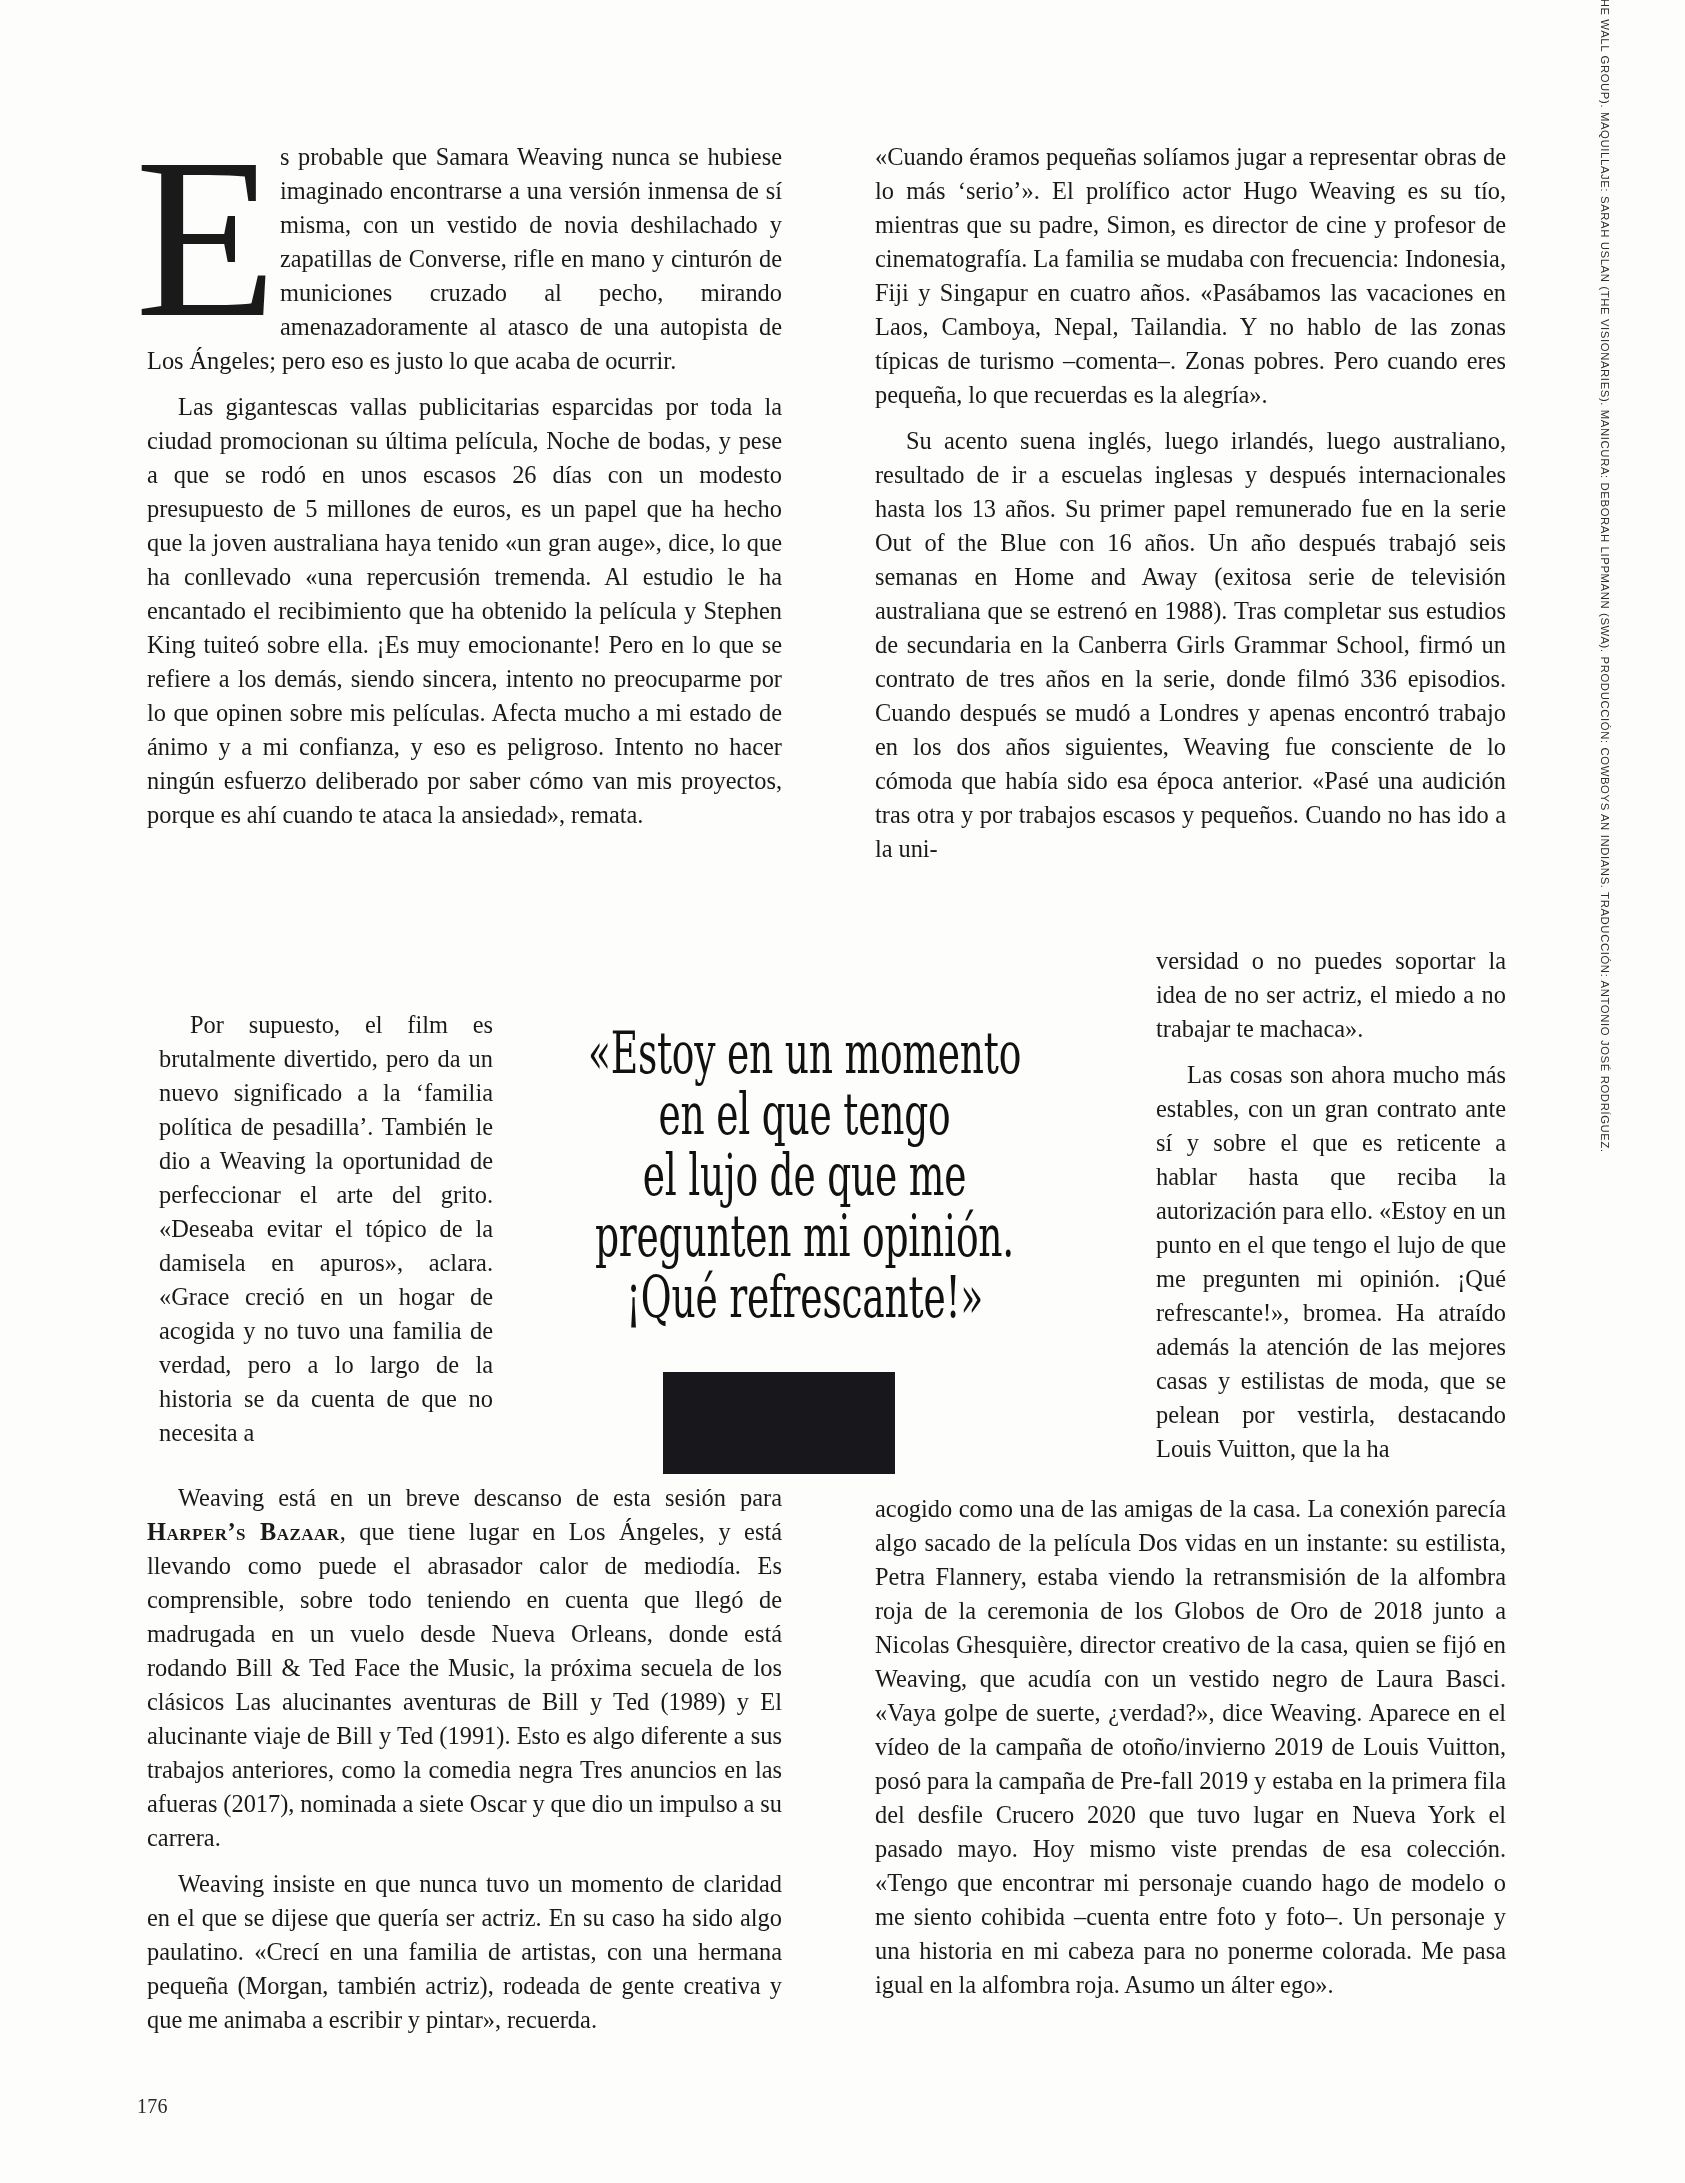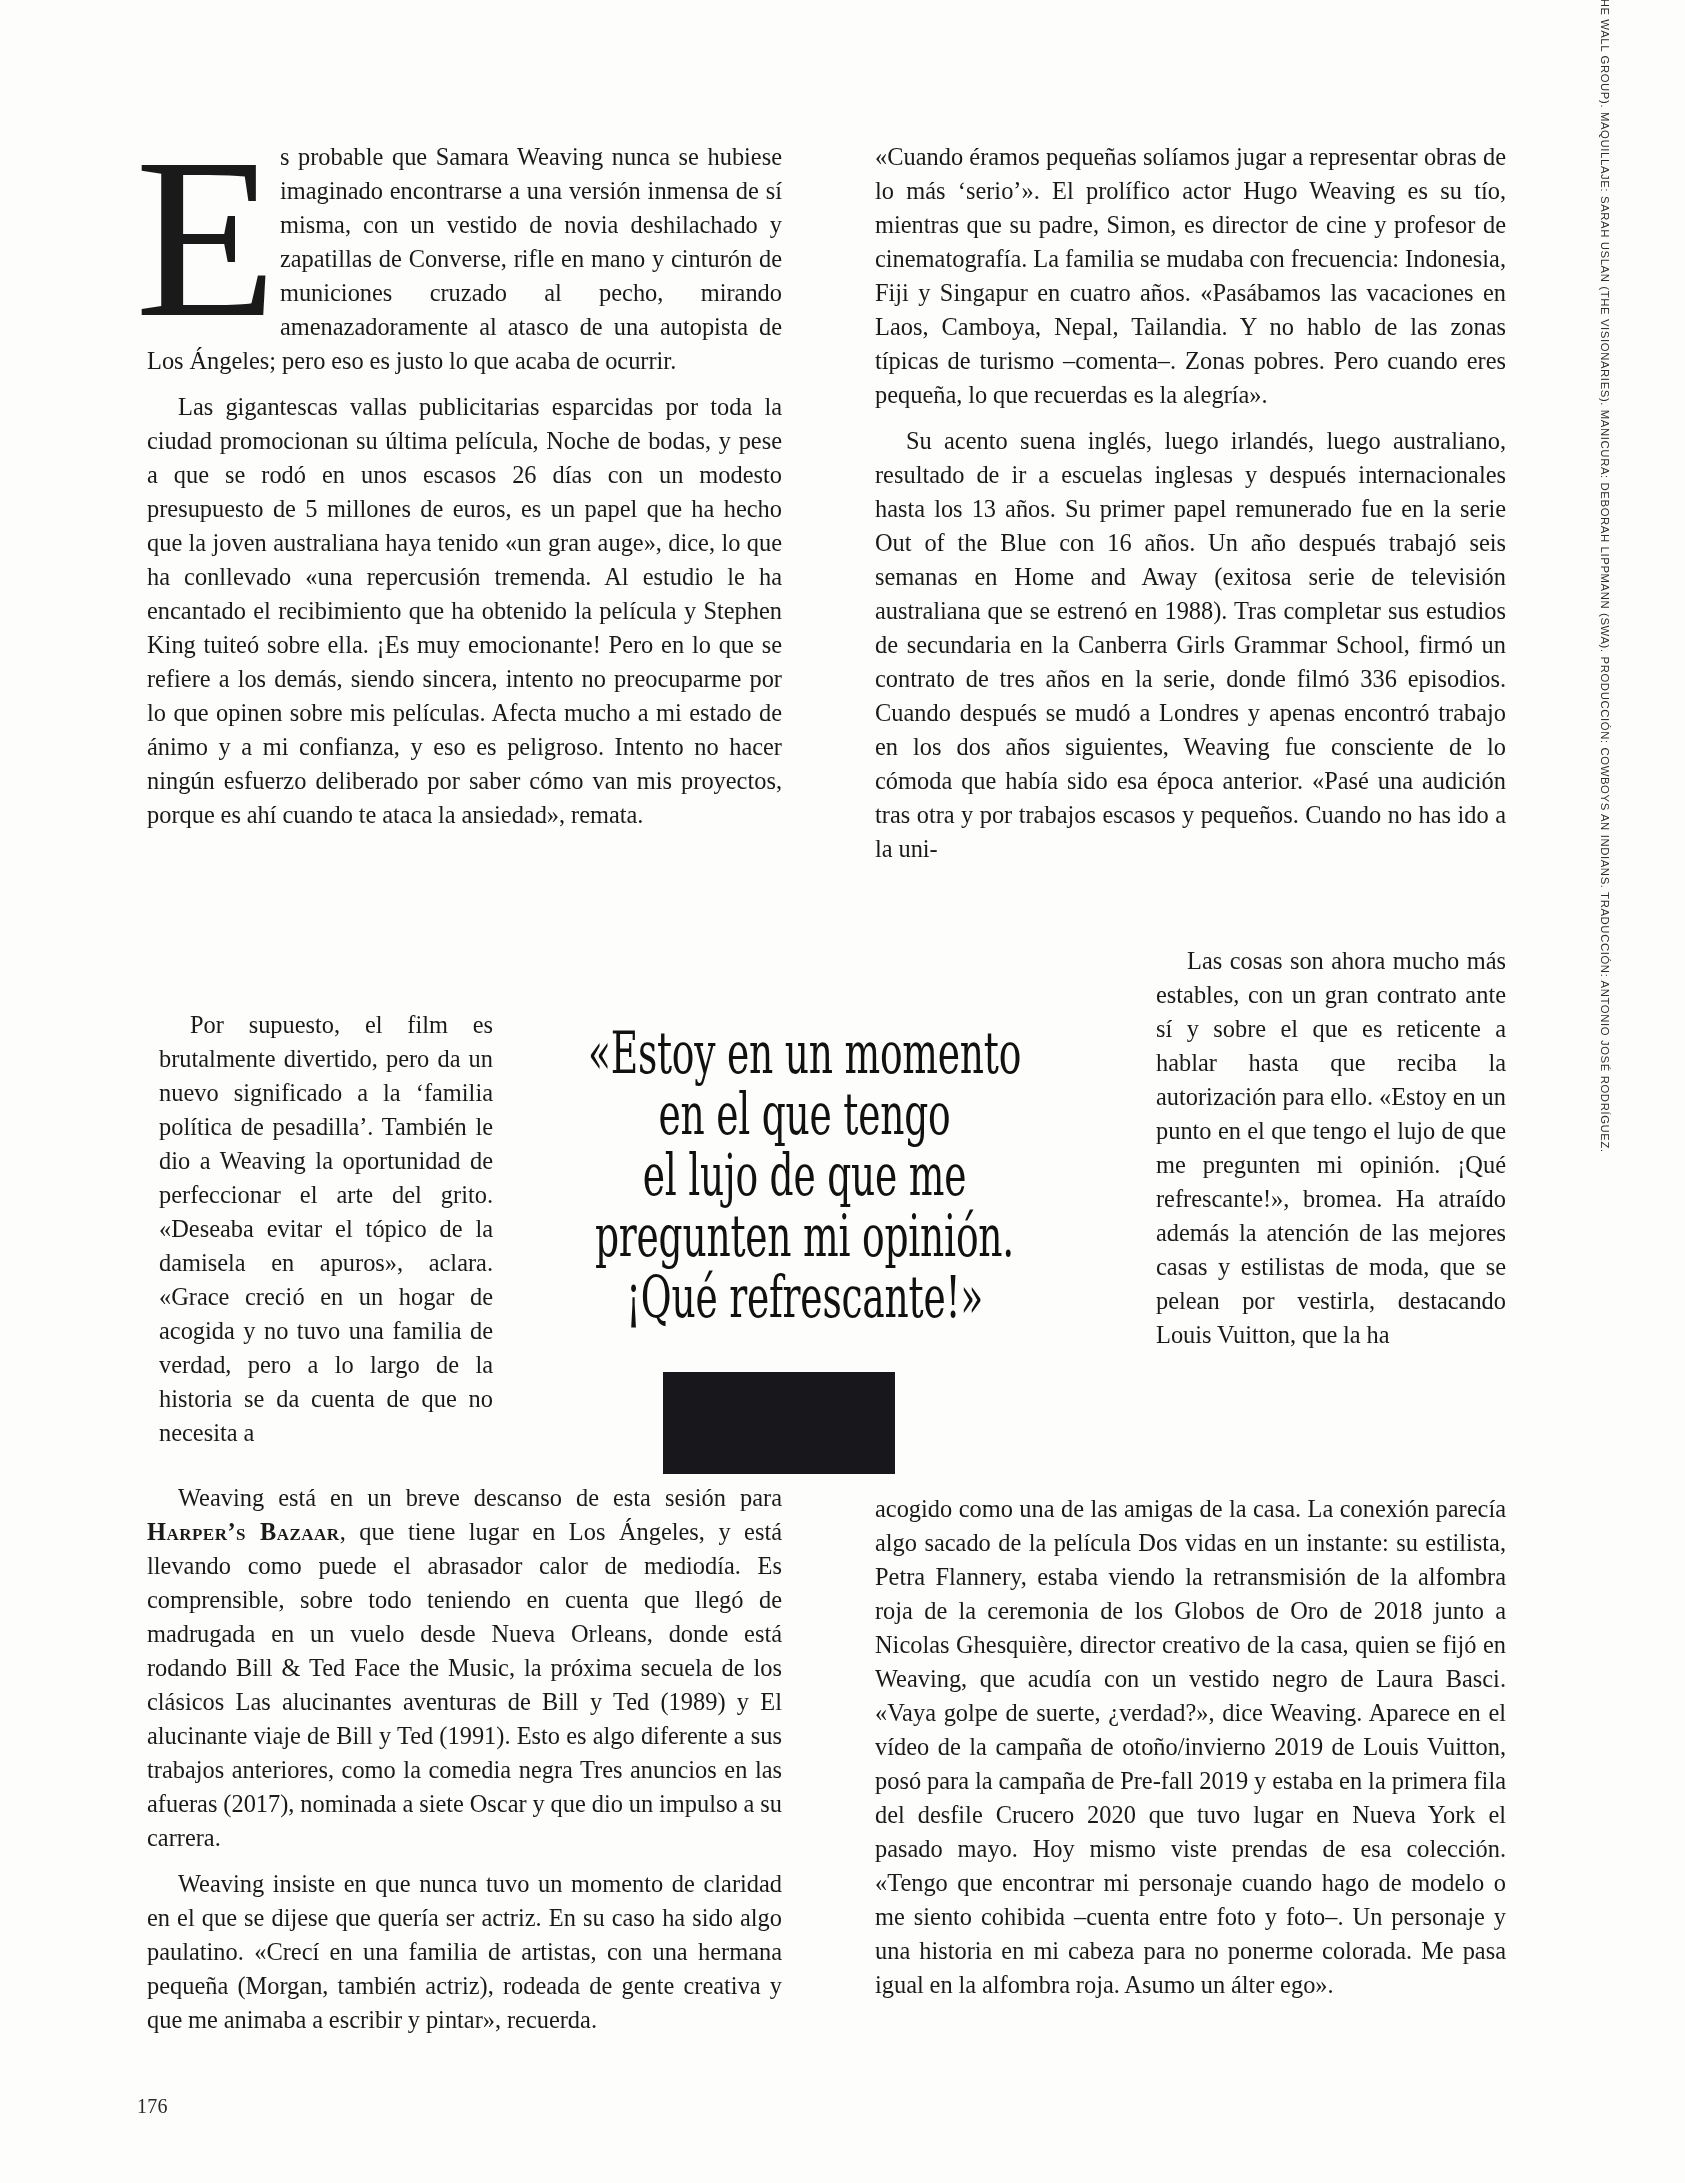--- a/index.html
+++ b/index.html
@@ -223,20 +223,21 @@
       <span class="pq-line pq-l1">«Estoy en un momento</span>
       <span class="pq-line pq-l2">en el que tengo</span>
       <span class="pq-line pq-l3">el lujo de que me</span>
       <span class="pq-line pq-l4">pregunten mi opinión.</span>
       <span class="pq-line pq-l5">¡Qué refrescante!»</span>
     </div>
 
     <div class="black-box"></div>
 
     <div class="col-right-mid">
+      <p class="body">versidad o no puedes soportar la idea de no ser actriz, el miedo a no trabajar te machaca».</p>
       <p class="body indent">Las cosas son ahora mucho más estables, con un gran contrato ante sí y sobre el que es reticente a hablar hasta que reciba la autorización para ello. «Estoy en un punto en el que tengo el lujo de que me pregunten mi opinión. ¡Qué refrescante!», bromea. Ha atraído además la atención de las mejores casas y estilistas de moda, que se pelean por vestirla, destacando Louis Vuitton, que la ha</p>
     </div>
 
   </div>
 
   <div class="bottom-block">
 
     <div class="col-left-bot">
       <p class="body indent"><span>Weaving está en un breve descanso de esta sesión para </span><span class="smallcaps">Harper’s Bazaar</span><span>, que tiene lugar en Los Ángeles, y está llevando como puede el abrasador calor de mediodía. Es comprensible, sobre todo teniendo en cuenta que llegó de madrugada en un vuelo desde Nueva Orleans, donde está rodando </span><span class="it">Bill &amp; Ted Face the Music</span><span>, la próxima secuela de los clásicos </span><span class="it">Las alucinantes aventuras de Bill y Ted</span><span> (1989) y </span><span class="it">El alucinante viaje de Bill y Ted</span><span> (1991). Esto es algo diferente a sus trabajos anteriores, como la comedia negra </span><span class="it">Tres anuncios en las afueras</span><span> (2017), nominada a siete Oscar y que dio un impulso a su carrera.</span></p>
       <p class="body indent">Weaving insiste en que nunca tuvo un momento de claridad en el que se dijese que quería ser actriz. En su caso ha sido algo paulatino. «Crecí en una familia de artistas, con una hermana pequeña (Morgan, también actriz), rodeada de gente creativa y que me animaba a escribir y pintar», recuerda.</p>

